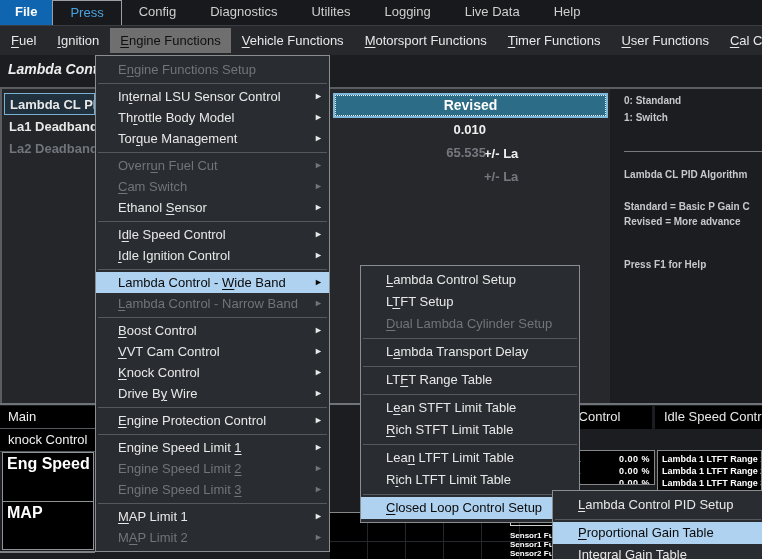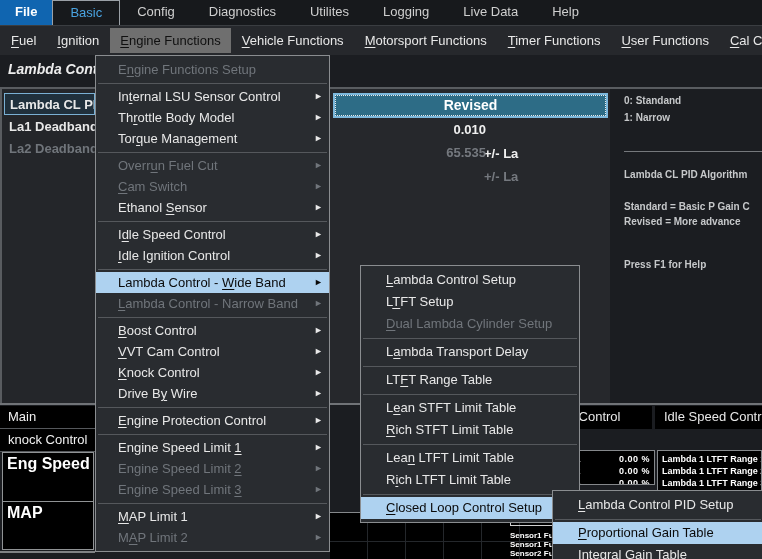--- a/index.html
+++ b/index.html
@@ -103,21 +103,21 @@
   .mrow.hl { background:#aed2f0; color:#0a0a0a; }
   .msep { height:1px; background:#55585c; margin:3px 2px 2px 2px; }
 </style>
 </head>
 <body>
 
 <div id="canvas">
 
   <div id="topbar">
       <div class="ttab file">File</div>
-      <div class="ttab selected">Basic</div>
+      <div class="ttab selected">Press</div>
       <div class="ttab plain">Config</div>
       <div class="ttab plain">Diagnostics</div>
       <div class="ttab plain">Utilites</div>
       <div class="ttab plain">Logging</div>
       <div class="ttab plain">Live Data</div>
       <div class="ttab plain">Help</div>
     </div>
 
   <div id="menubar">
     <div id="menubar-items" style="display:flex;align-items:center;">
@@ -149,21 +149,21 @@
       <span class="vunit">+/- La</span>
     </div>
     <div class="vrow" id="vrow2">
       <span class="vnum">65.535</span>
       <span class="vunit">+/- La</span>
     </div>
   </div>
 
   <div id="help-panel">
     <div class="hline" id="hl1">0: Standand</div>
-    <div class="hline" id="hl2">1: Narrow</div>
+    <div class="hline" id="hl2">1: Switch</div>
     <div id="hsep"></div>
     <div class="hline" id="hheading">Lambda CL PID Algorithm</div>
     <div class="hline" id="hdesc1">Standard = Basic P Gain C</div>
     <div class="hline" id="hdesc2">Revised = More advance</div>
     <div class="hline" id="hfooter">Press F1 for Help</div>
   </div>
 
   <div id="bottom-line"></div>
   <div class="ltab" id="tab-main">Main</div>
   <div class="ltab" id="tab-knock">knock Control</div>

